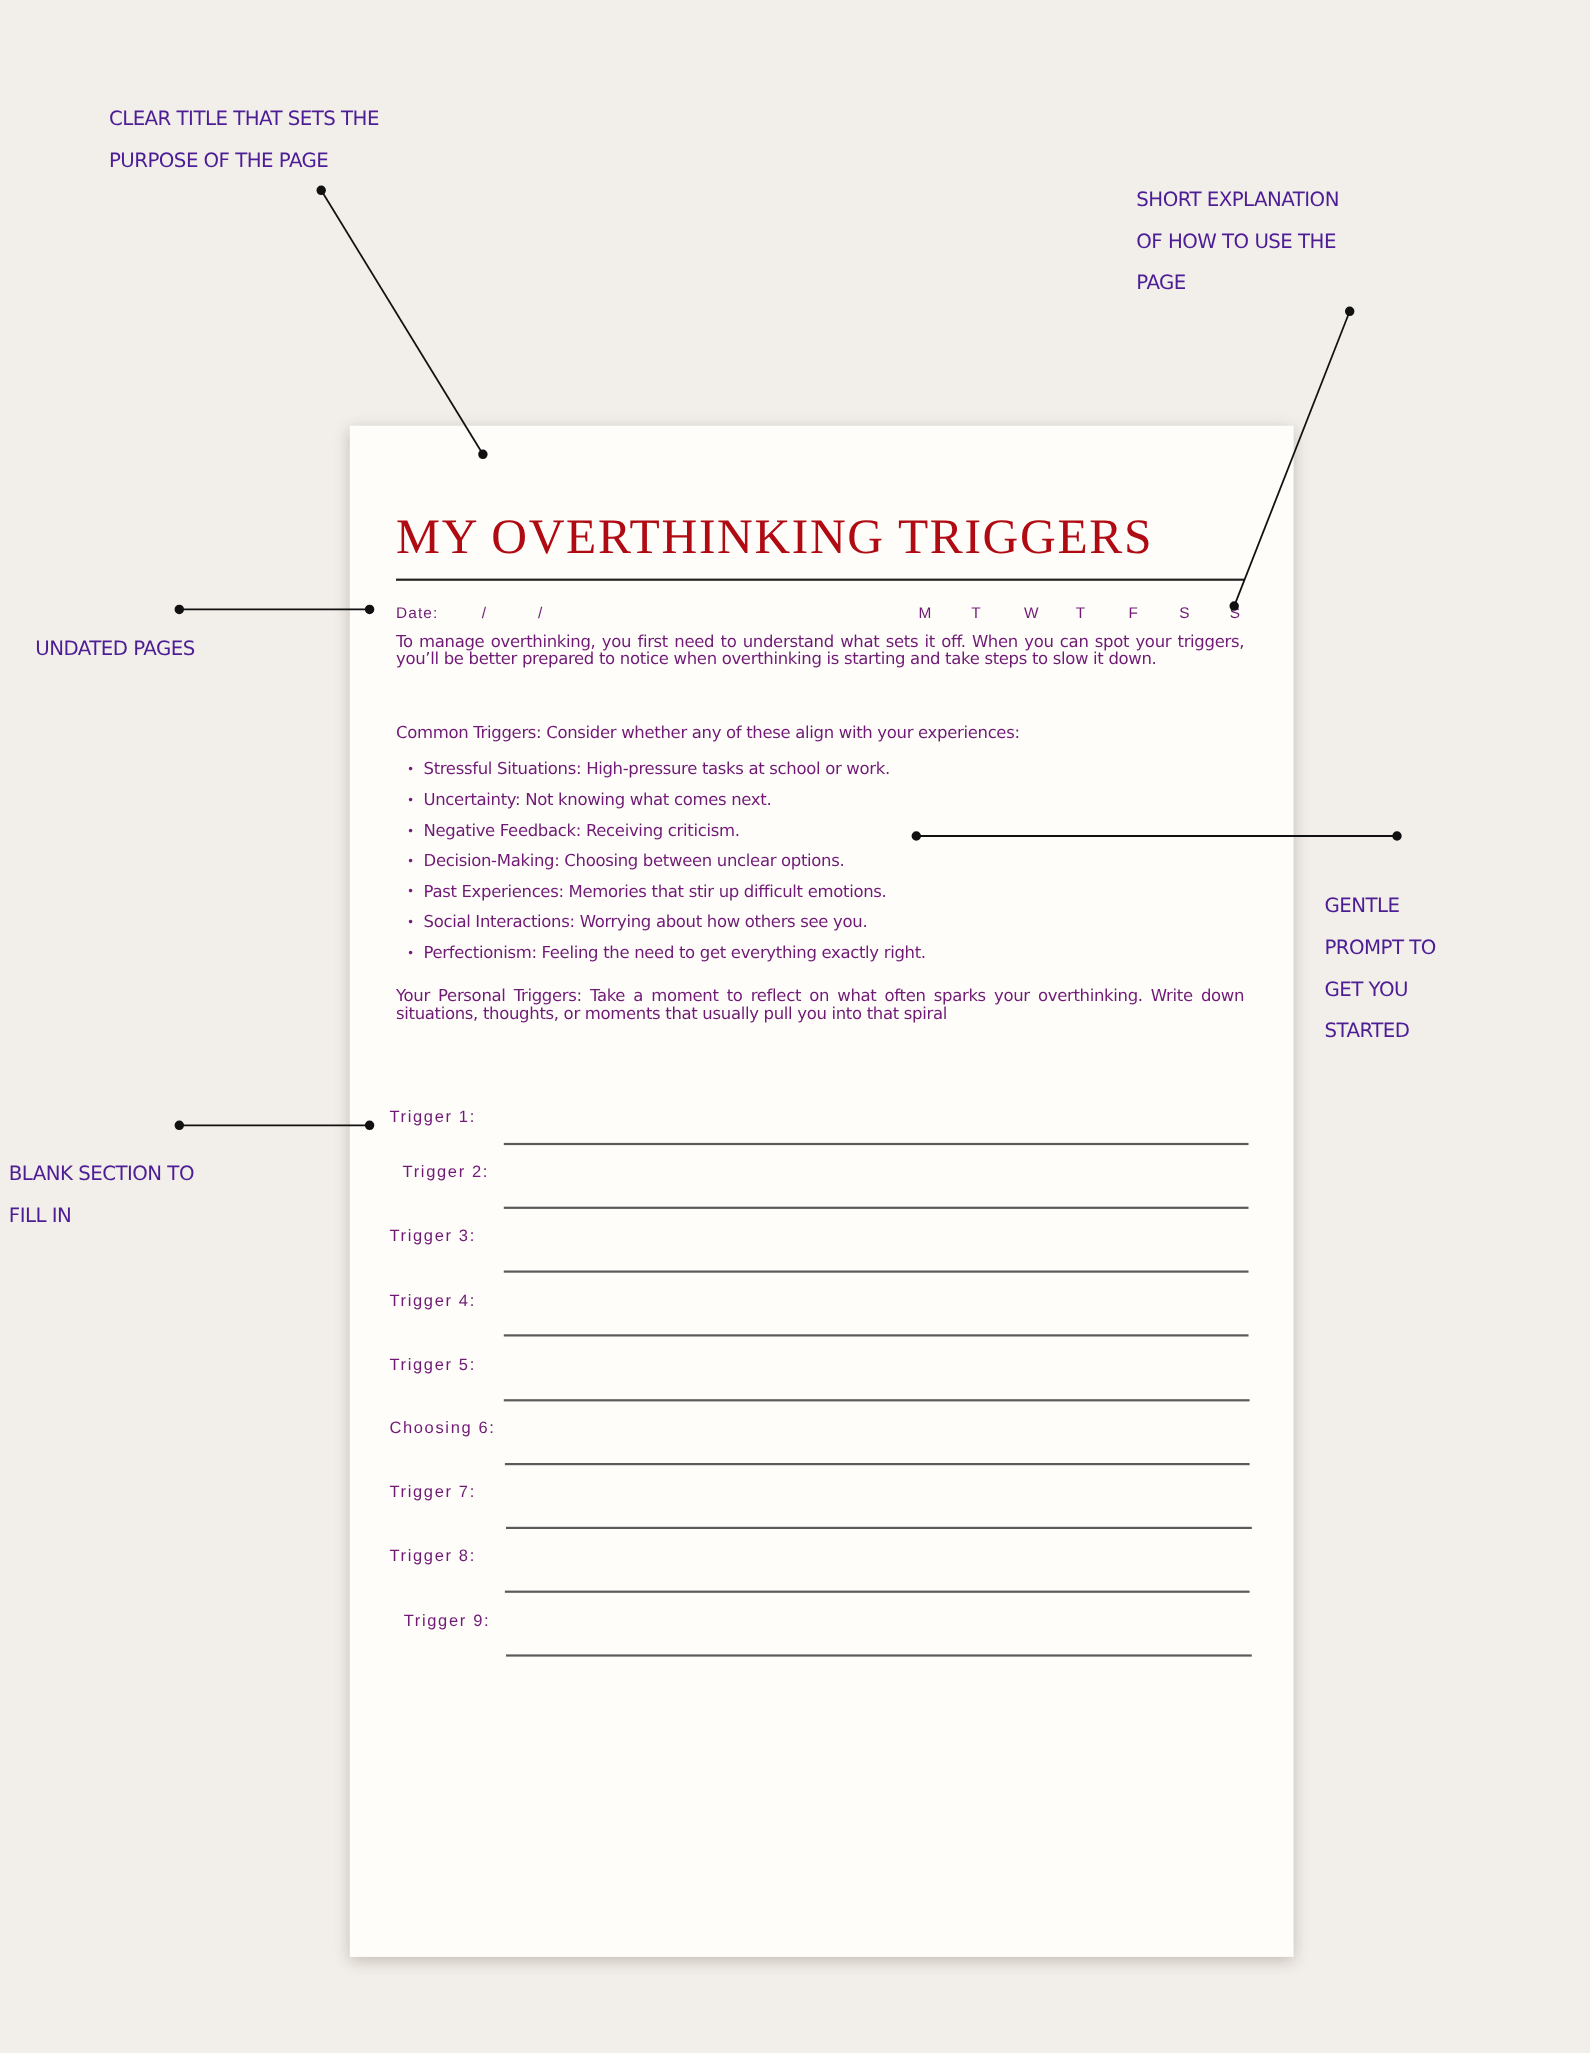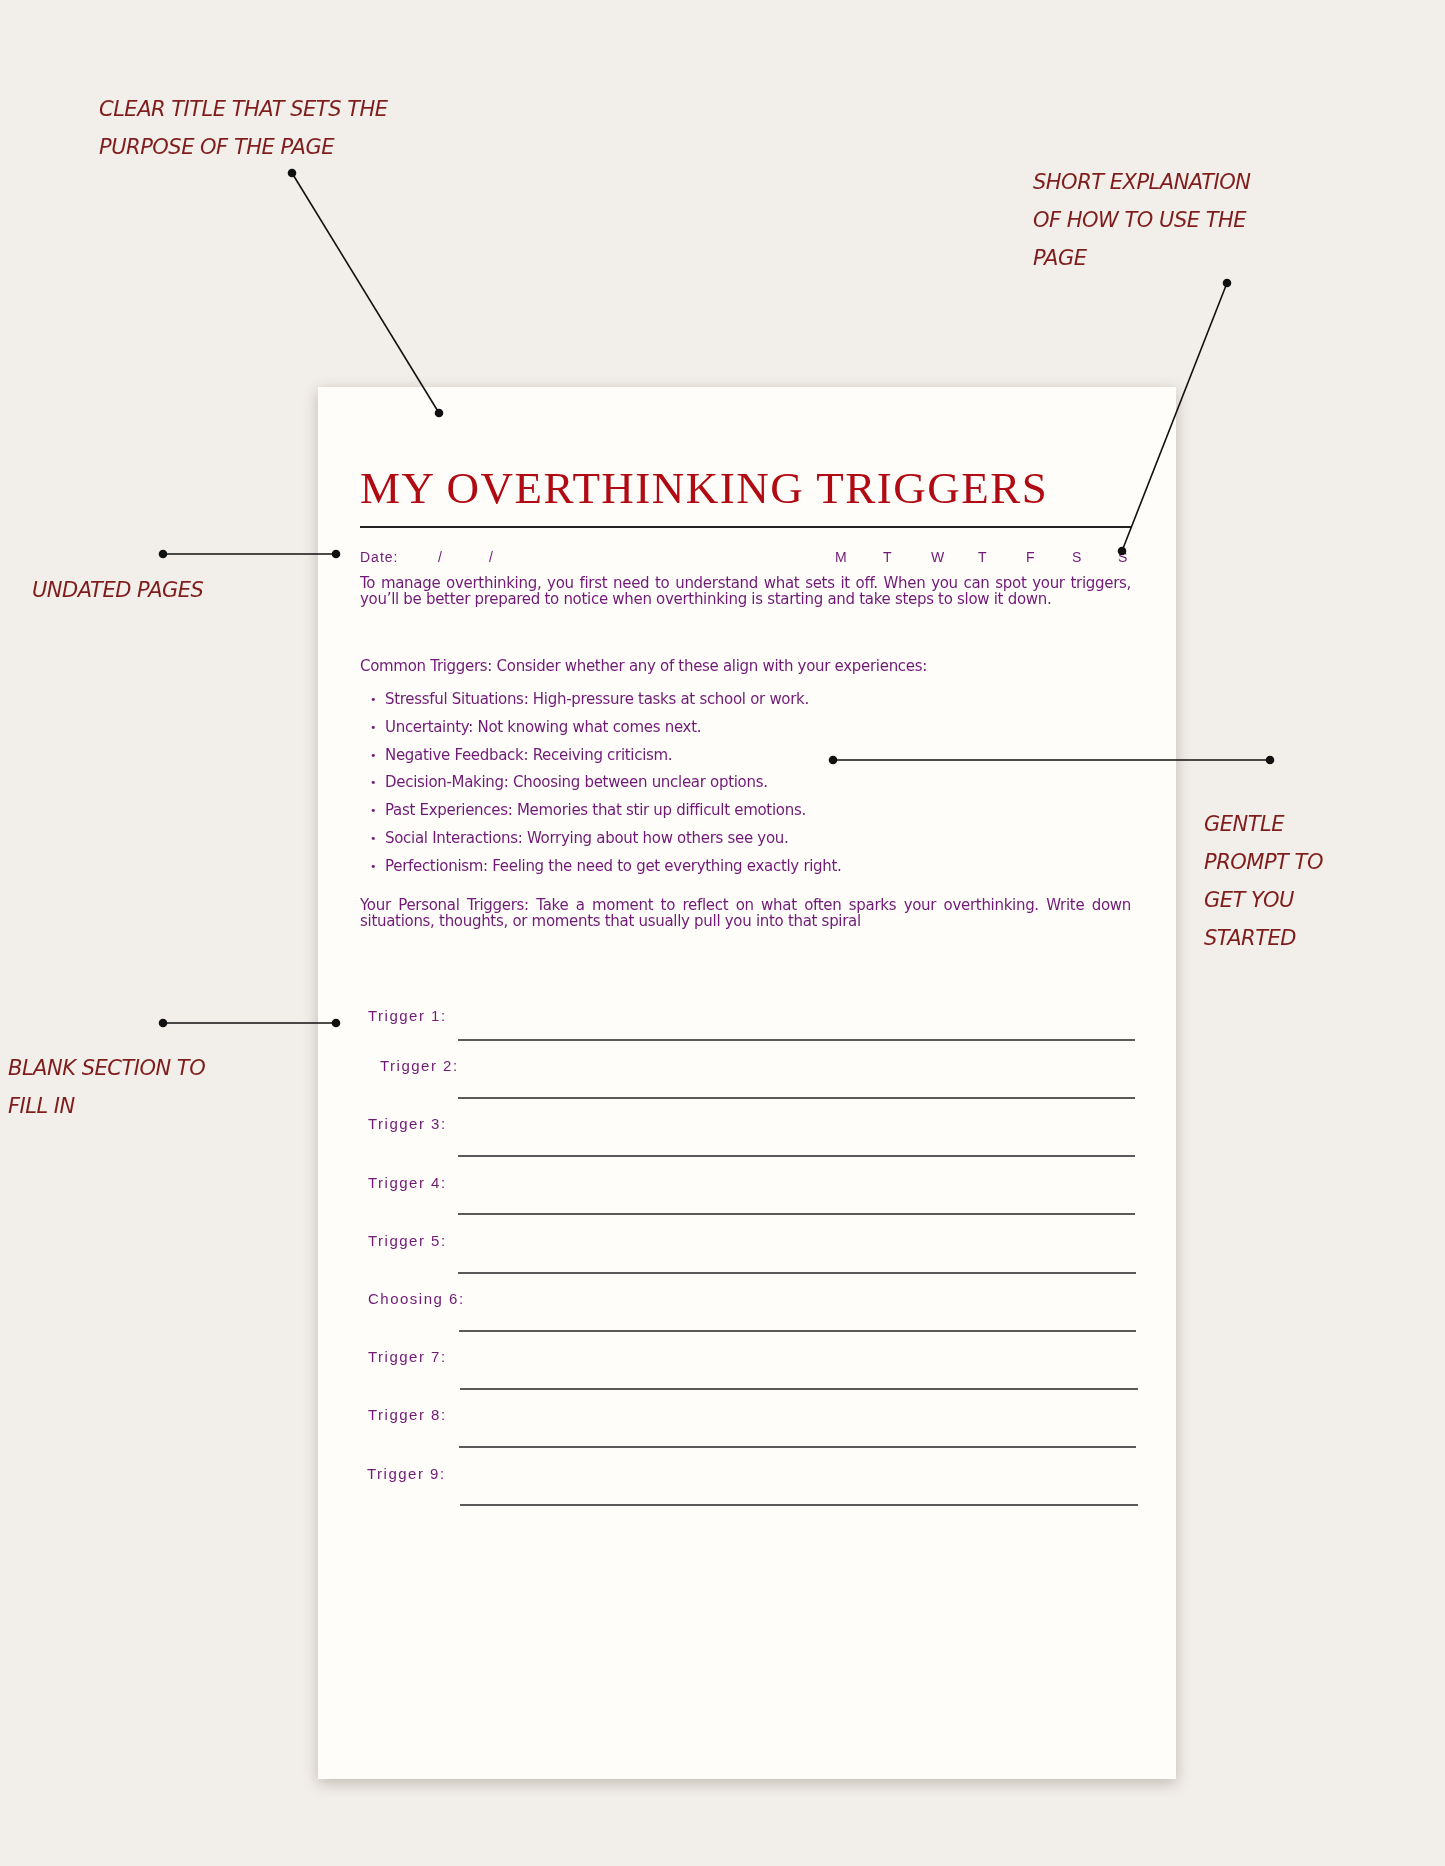--- a/index.html
+++ b/index.html
@@ -2,24 +2,24 @@
 <html><head>
 <meta charset="utf-8">
 <style>
   html, body { margin: 0; padding: 0; }
   body {
     width: 1445px; height: 1866px; position: relative; overflow: hidden;
     background: #f2eee9;
     font-family: "Liberation Sans", sans-serif;
   }
   .annot {
-    position: absolute; color: #7f1d1d;
+    position: absolute; color: #4c1d95;
     font-family: "DejaVu Sans", sans-serif;
-    font-size: 21px; line-height: 38px; letter-spacing: -0.5px;
-    text-transform: uppercase; white-space: nowrap; font-style: italic;
+    font-size: 18px; line-height: 38px; letter-spacing: -0.5px;
+    text-transform: uppercase; white-space: nowrap;
   }
   .annot span { display: block; }
   svg.connectors { position: absolute; left: 0; top: 0; z-index: 5; pointer-events: none; }
   .page {
     position: absolute; left: 318px; top: 387px; width: 858px; height: 1392px;
     background: #fefdfa;
     box-shadow: 0 4px 14px rgba(60,50,40,0.28);
   }
   .title {
     position: absolute; left: 42px; top: 75px;
@@ -37,21 +37,21 @@
     font-family: "DejaVu Sans", sans-serif; letter-spacing: -0.3px;
   }
   .justify { text-align: justify; text-align-last: left; }
   .intro { top: 188px; }
   .common-head { top: 271px; }
   ul.bullets { position: absolute; left: 42px; top: 299px; margin: 0; padding: 0 0 0 25px; width: 700px;
     font-size: 15px; line-height: 27.8px; font-family: "DejaVu Sans", sans-serif; letter-spacing: -0.3px; }
   ul.bullets li { list-style: none; position: relative; }
   ul.bullets li::before { content: "•"; position: absolute; left: -15px; font-size: 11px; }
   .personal { top: 510px; }
-  .trigger-label { position: absolute; left: 50px; font-size: 15px; letter-spacing: 1.5px; }
+  .trigger-label { position: absolute; left: 36px; font-size: 15px; letter-spacing: 1.5px; }
   .trigger-line { position: absolute; height: 2px; background: #5a5a5a; }
 </style>
 </head>
 <body>
 
 <div class="annot" style="left:99px; top:90px;">
   <span>CLEAR TITLE THAT SETS THE</span>
   <span>PURPOSE OF THE PAGE</span>
 </div>
 <div class="annot" style="left:1033px; top:163px;">

